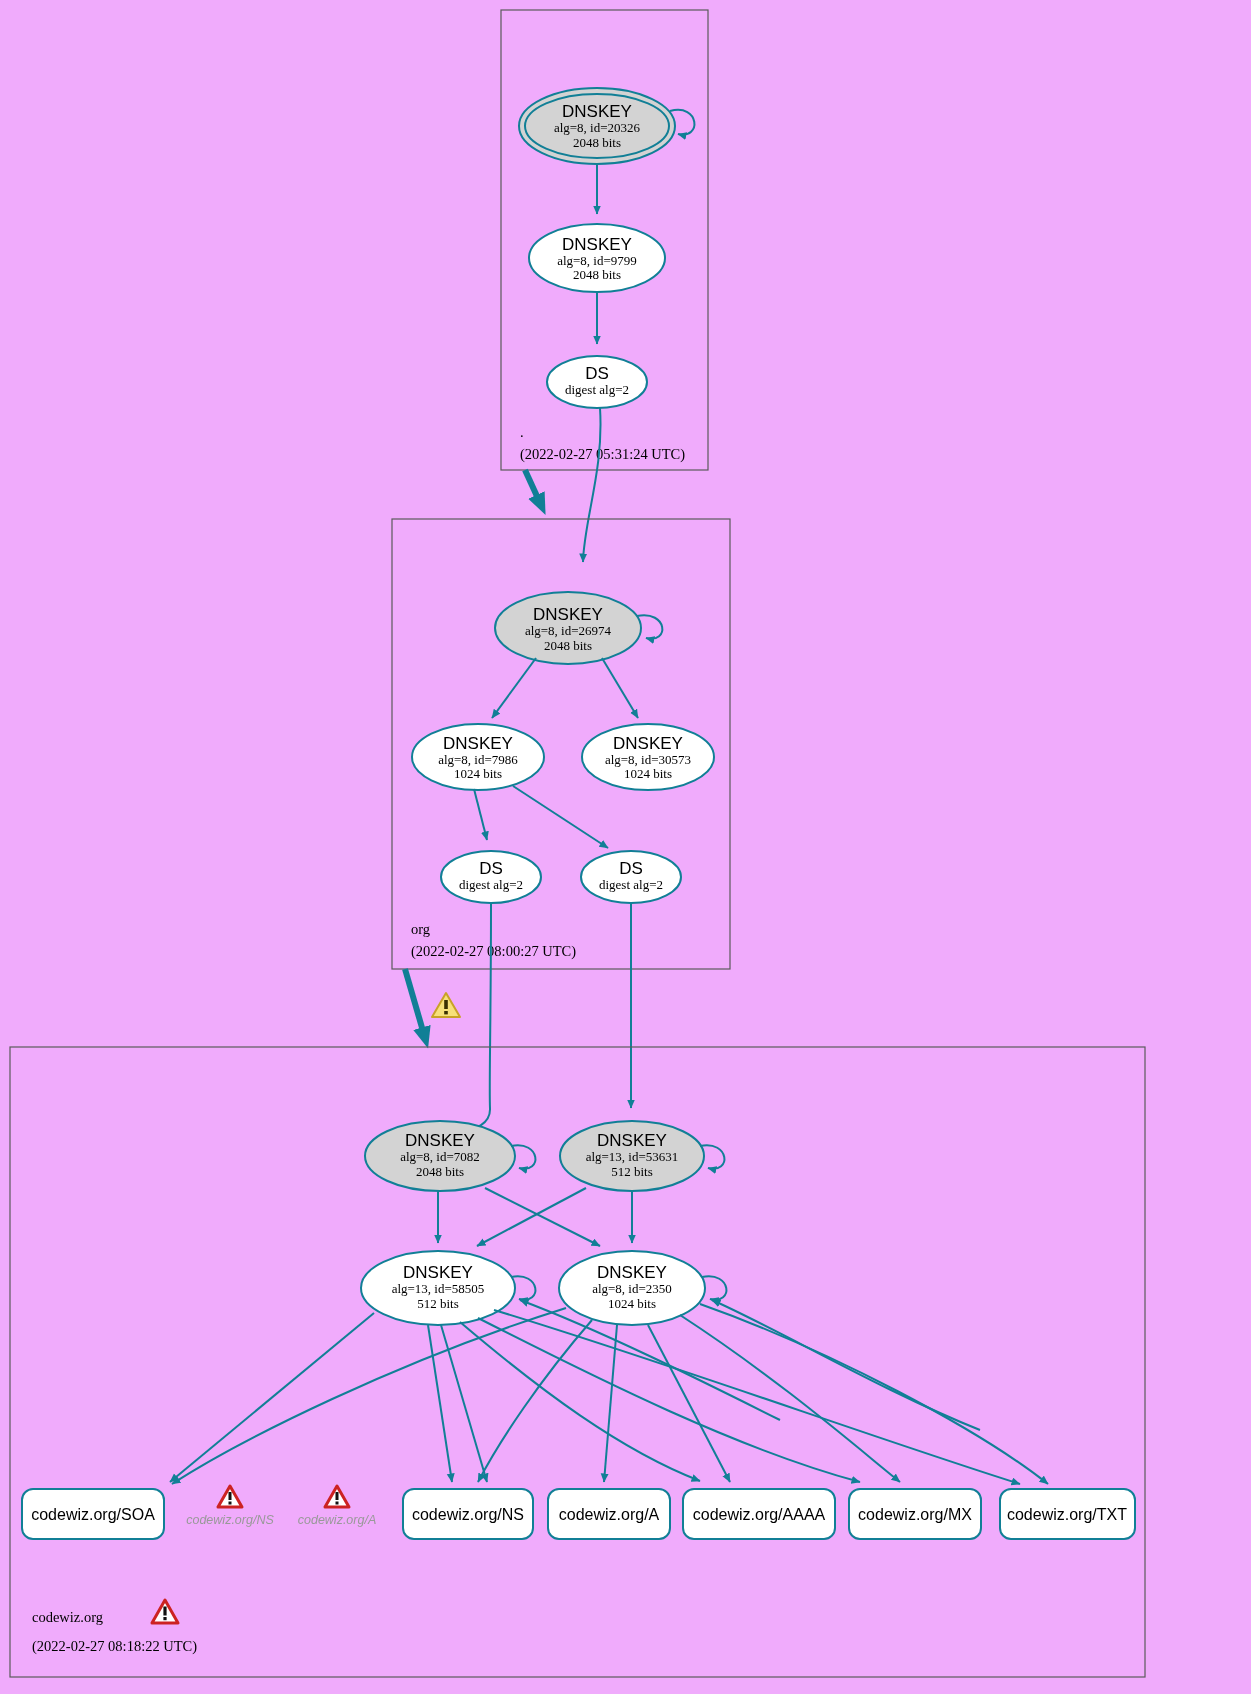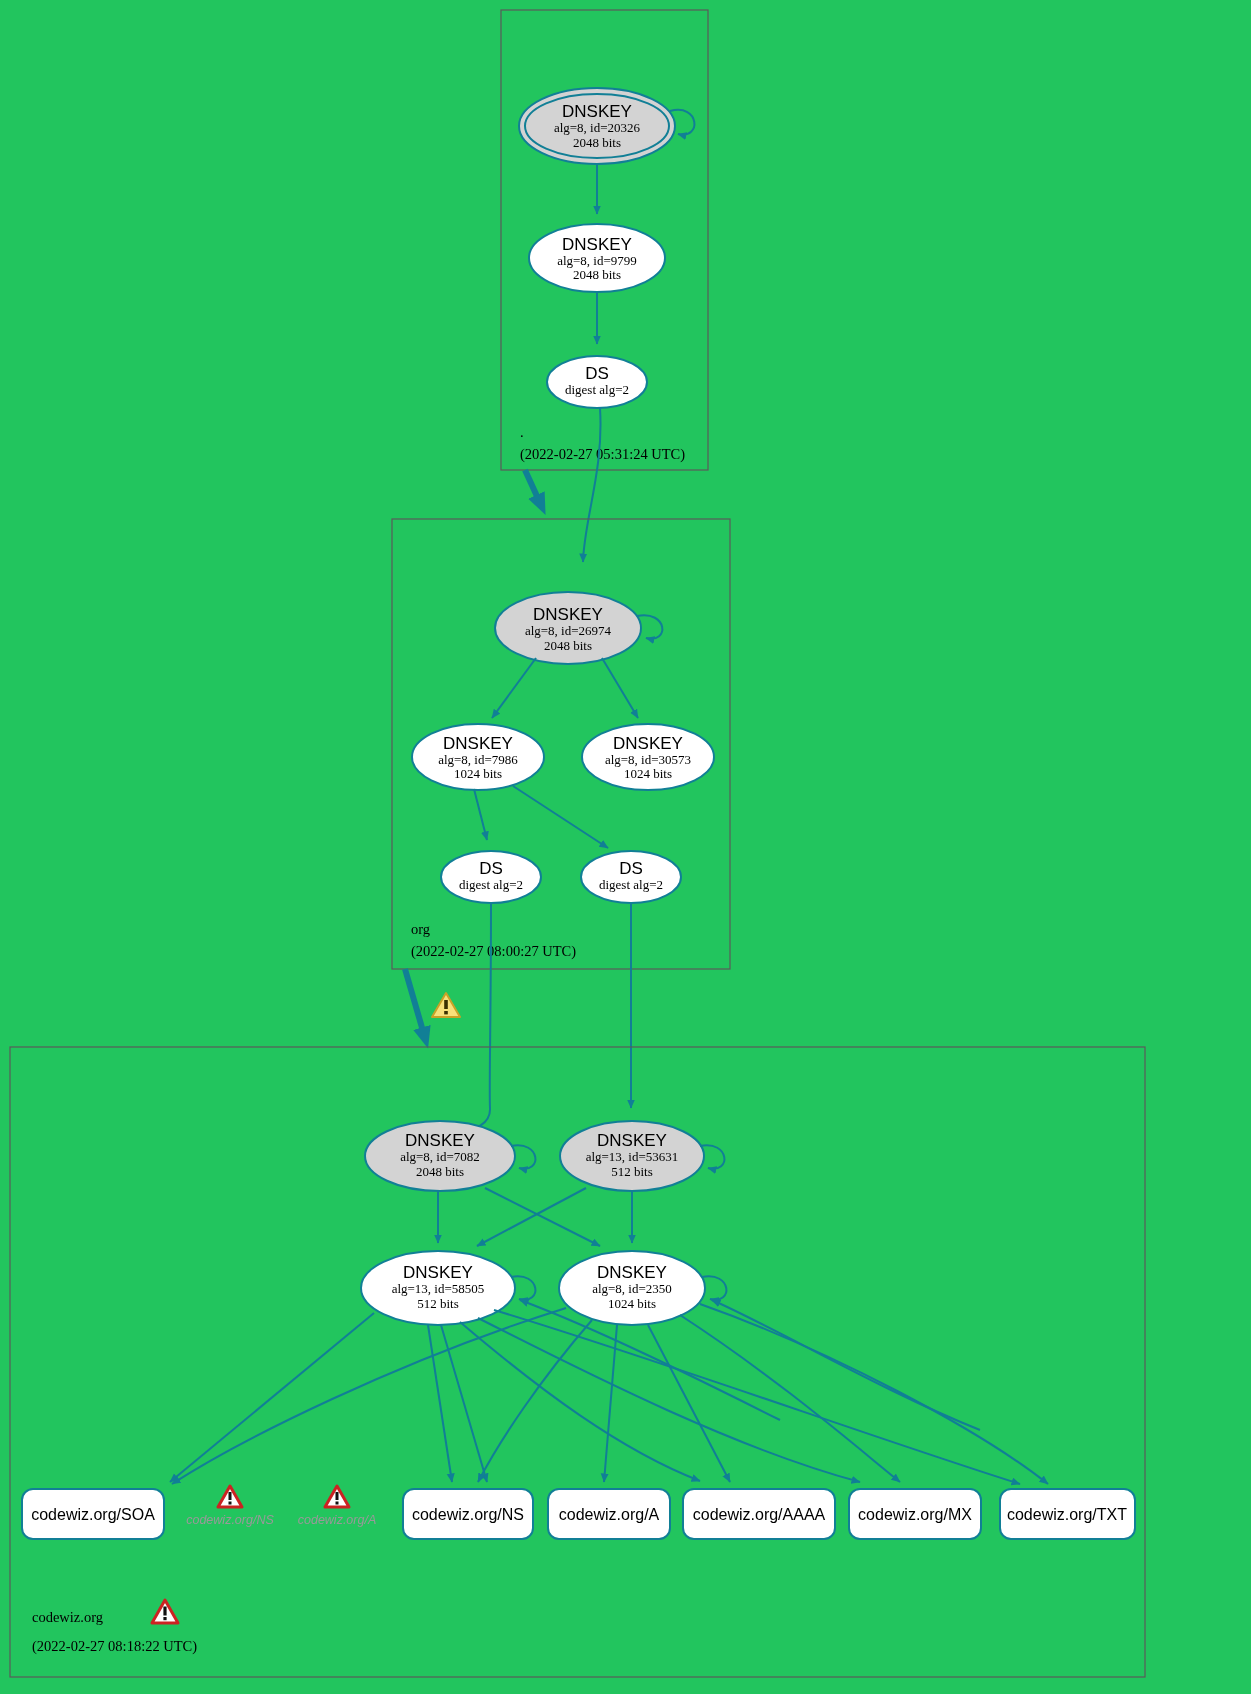--- a/index.html
+++ b/index.html
@@ -9,21 +9,21 @@
   }
   body {
     font-family: "Liberation Sans", sans-serif;
     color: #000000;
   }
   #stage {
     position: relative;
     width: 1251px;
     height: 1694px;
     overflow: hidden;
-    background: #22c55e;
+    background: #f0abfc;
   }
   svg#graph {
     position: absolute;
     left: 0;
     top: 0;
     width: 1251px;
     height: 1694px;
   }
   text {
     font-family: "Liberation Sans", sans-serif;

